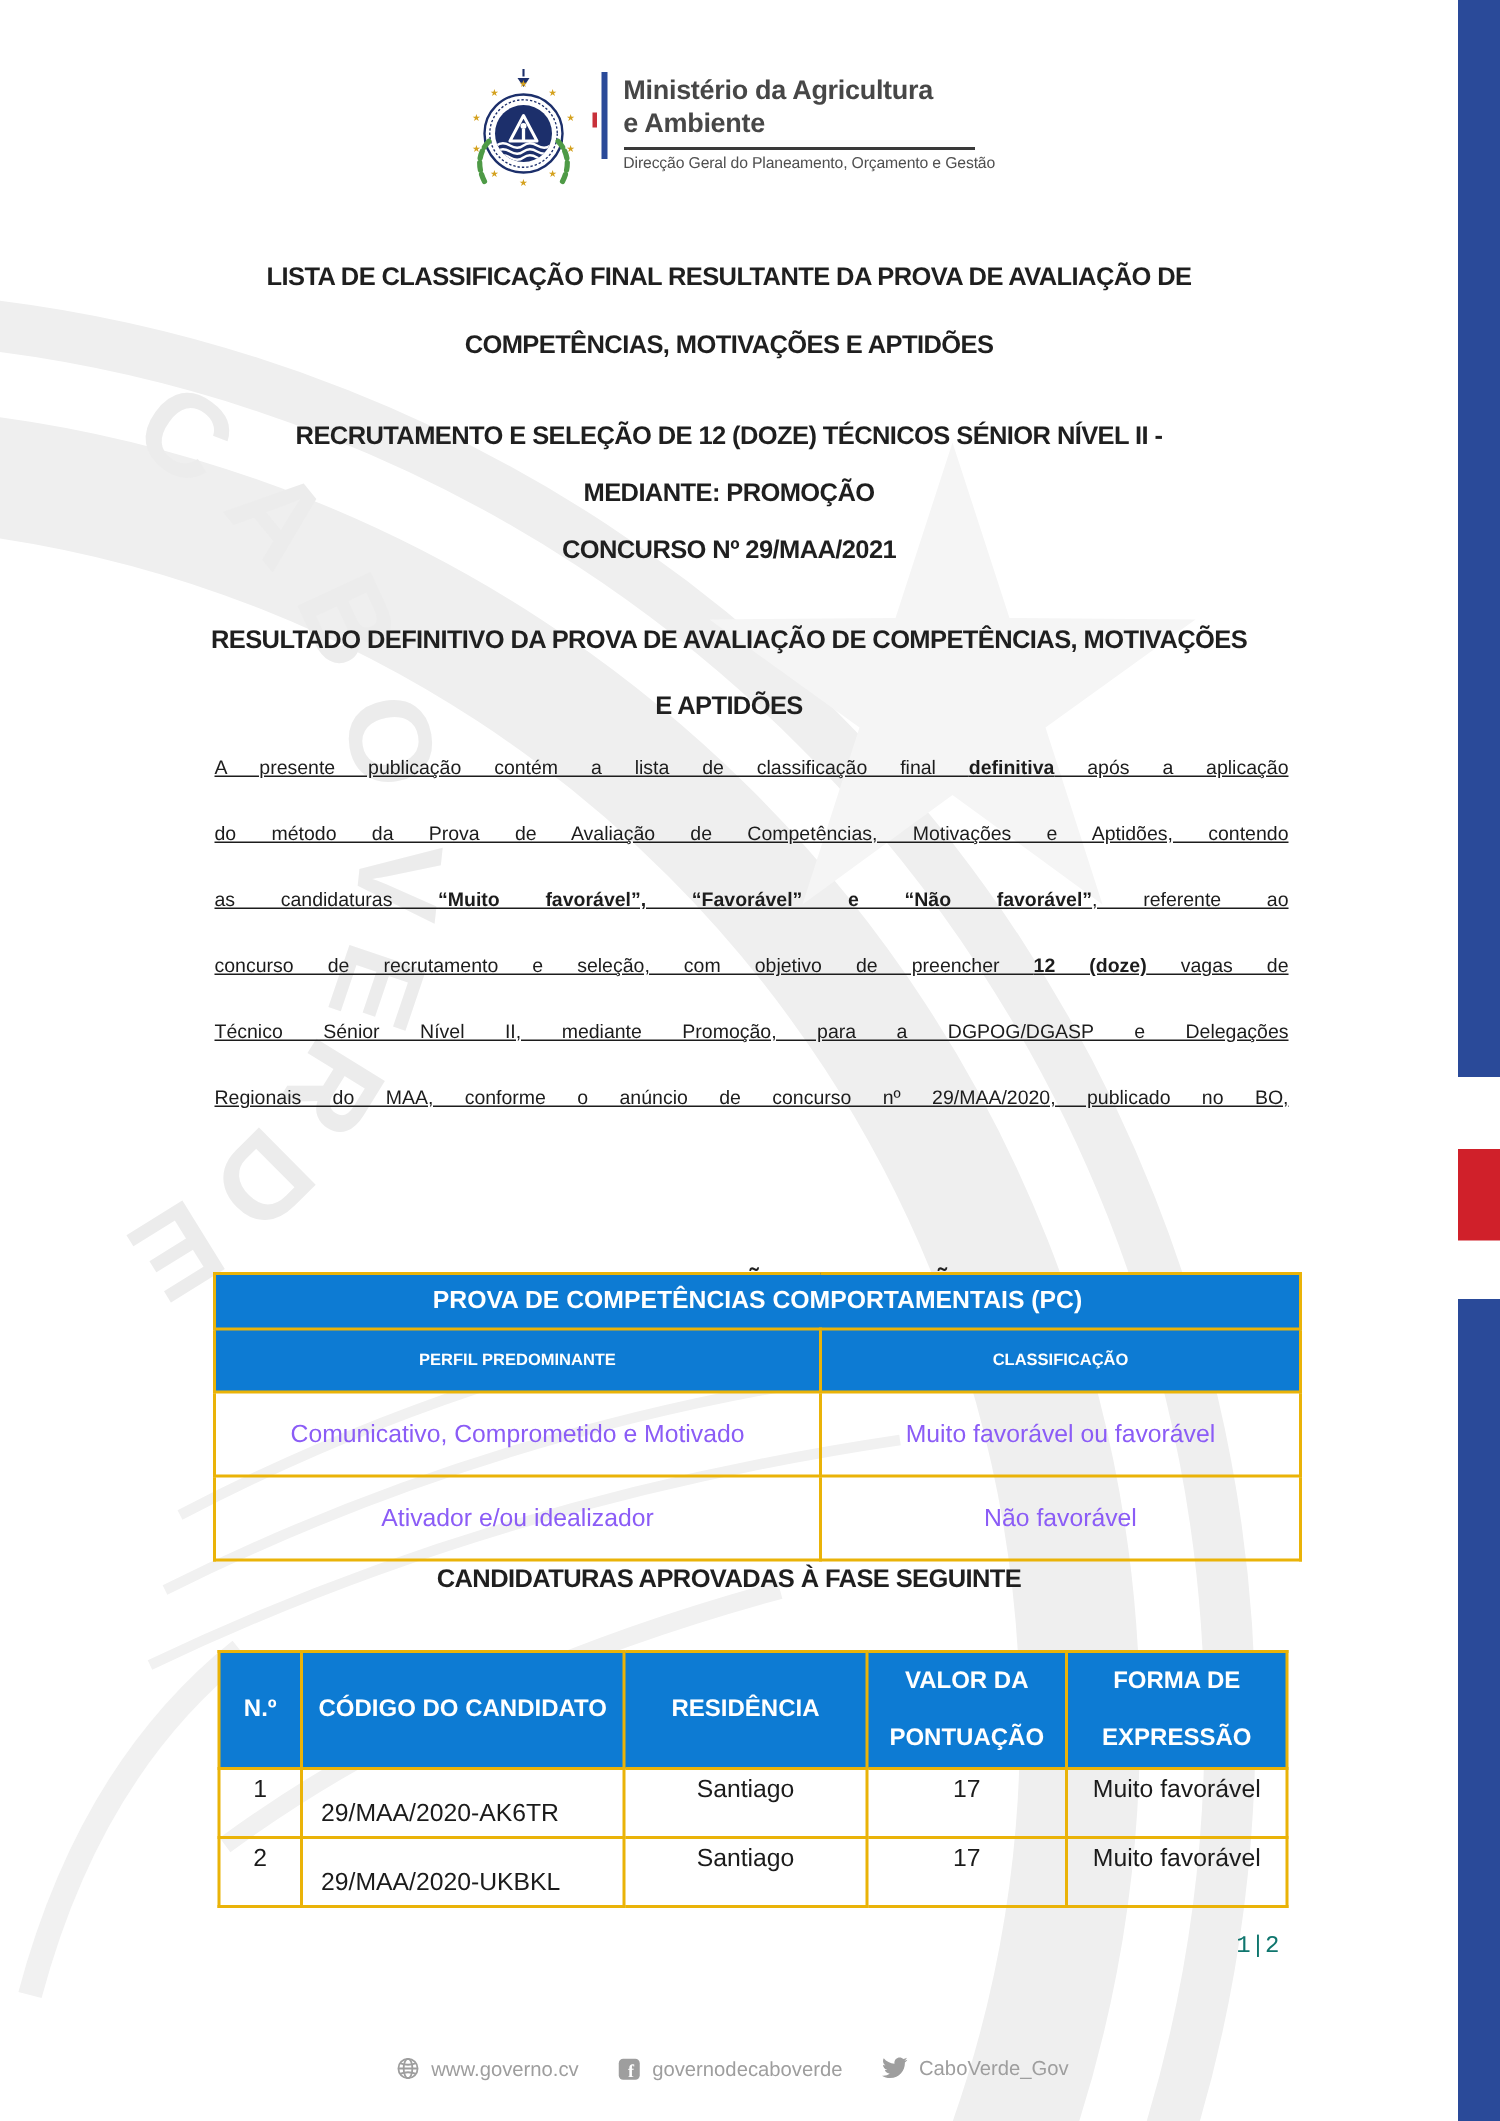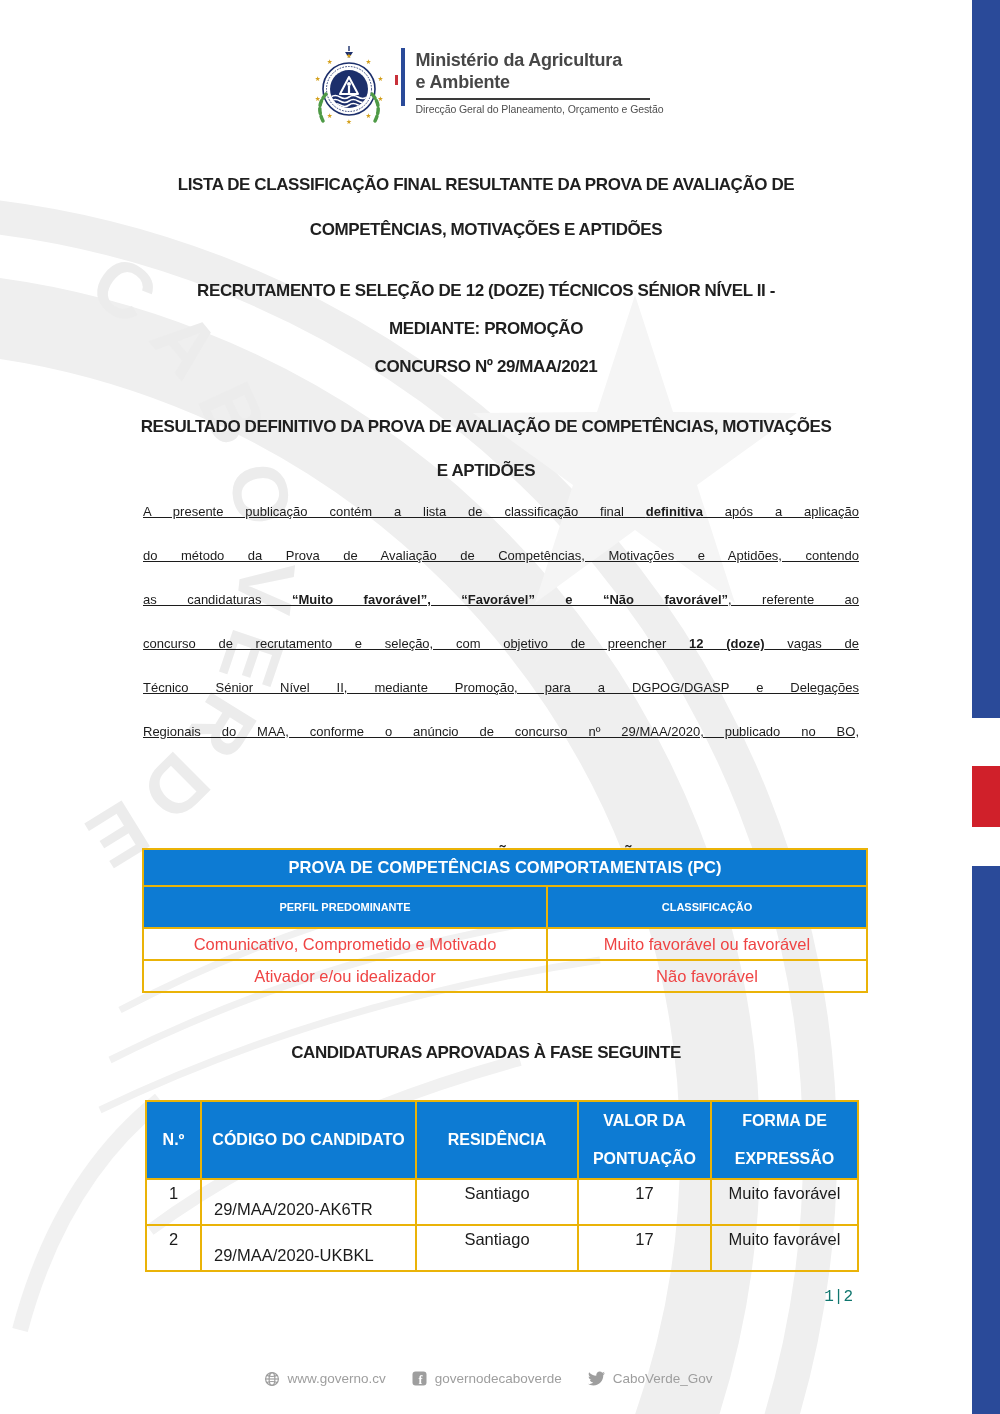--- a/index.html
+++ b/index.html
@@ -49,42 +49,42 @@
   .jline.last{text-align-last:left;}
   .b{font-weight:bold;}
 
   
   table{border-collapse:collapse;position:absolute;table-layout:fixed;}
   td,th{border:2px solid #eab308;font-size:16.5px;}
   .blue-cell{background:var(--table-header-blue);color:#fff;font-weight:bold;text-align:center;}
   .grading-table{top:848px;left:142px;width:726px;}
   .grading-table .title-row td{height:37px;font-size:16.5px;}
   .grading-table .cols-row td{height:42px;font-size:11px;}
-  .grading-table .data-row td{height:32px;text-align:center;color:#ef4444;}
+  .grading-table .data-row td{height:56px;text-align:center;color:#8b5cf6;}
   .grading-table col.c1{width:55.8%;}
 
   .cand-table{top:1100px;left:145px;width:712px;}
   .cand-table th{height:75px;line-height:38px;padding:0 4px;vertical-align:middle;
                  background:var(--table-header-blue);color:#fff;font-weight:bold;font-size:16px;}
   .cand-table td{height:46px;color:#1b1b1b;}
   .cand-table td.num{vertical-align:top;text-align:center;padding-top:4px;}
   .cand-table td.code{vertical-align:bottom;text-align:left;padding:0 0 5px 12px;}
   .cand-table td.mid{vertical-align:top;text-align:center;padding-top:4px;}
   .cand-table col.w-num{width:55px;}
   .cand-table col.w-code{width:215px;}
   .cand-table col.w-res{width:162px;}
   .cand-table col.w-val{width:133px;}
   .cand-table col.w-exp{width:147px;}
 
   
   .page-num{position:absolute;top:1288px;right:147px;font-size:16px;color:#0f766e;font-family:Liberation Mono, monospace;}
 
   
   .site-footer{position:absolute;top:1370px;left:4px;right:28px;display:flex;justify-content:center;
-               align-items:center;gap:26px;color:#9e9e9e;font-size:13.5px;}
+               align-items:flex-end;gap:26px;color:#9e9e9e;font-size:13.5px;}
   .f-item{display:flex;align-items:center;gap:8px;}
   .f-item svg{display:block;}
 </style>
 </head>
 <body>
 
 <div class="page">
 
   <svg class="watermark" width="1000" height="1414" viewBox="0 0 1000 1414" aria-hidden="true">
     <g fill="none" stroke="#efefef">

